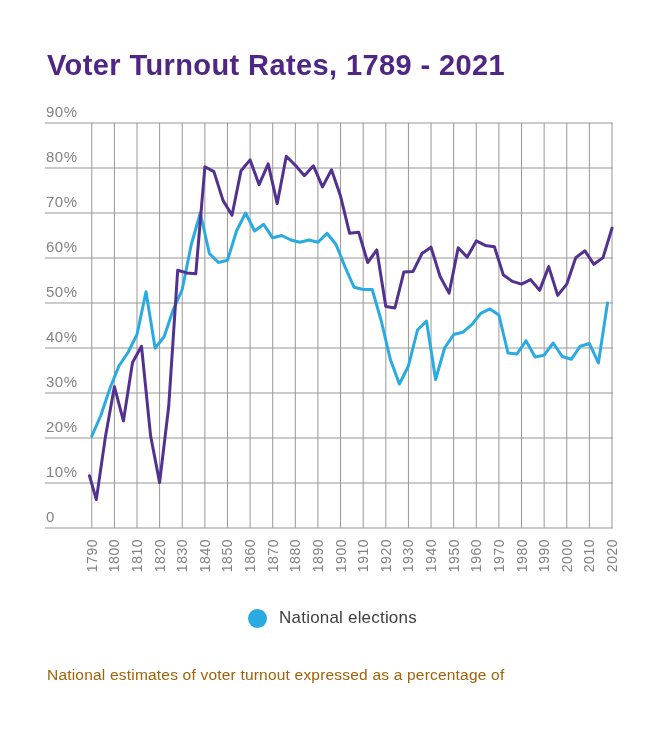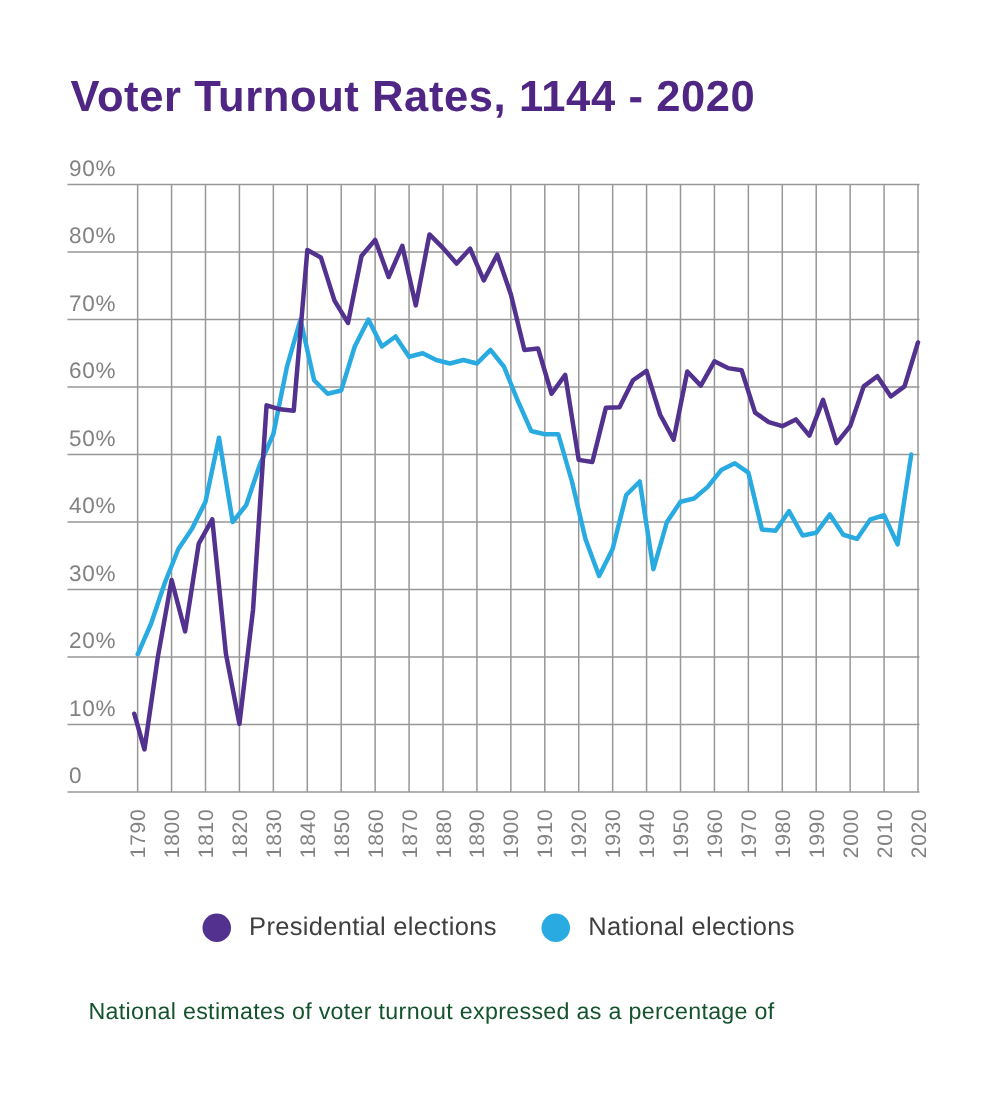--- a/index.html
+++ b/index.html
@@ -14,28 +14,28 @@
   }
   .chart-svg{position:absolute;left:0;top:0;}
   .legend{
     position:absolute;left:0;top:604px;width:665px;height:28px;
     display:flex;justify-content:center;align-items:center;gap:30px;
   }
   .legend-item{display:flex;align-items:center;gap:12px;}
   .legend-dot{width:19px;height:19px;border-radius:50%;display:inline-block;}
   .legend-label{font-size:17px;color:#3f3f3f;letter-spacing:0.2px;}
   .caption{
-    position:absolute;left:59px;top:662px;width:590px;
-    font-size:15.5px;line-height:26px;color:#14532d;letter-spacing:0.2px;
+    position:absolute;left:47px;top:662px;width:590px;
+    font-size:15.5px;line-height:26px;color:#a16207;letter-spacing:0.2px;
   }
 </style>
 </head>
 <body>
 
-<h1 class="page-title" style="color: rgb(79, 38, 131);">Voter Turnout Rates, 1144 - 2020</h1>
+<h1 class="page-title" style="color: rgb(79, 38, 131);">Voter Turnout Rates, 1789 - 2021</h1>
 
 <svg class="chart-svg" width="665" height="739" viewBox="0 0 665 739" aria-hidden="true">
     <line x1="91.76190476190476" y1="123" x2="91.76190476190476" y2="528" stroke="#979797" stroke-width="1"></line>
     <text x="96.76190476190476" y="539" text-anchor="end" transform="rotate(-90 96.76190476190476 539)" fill="#828282" font-size="14" letter-spacing="0.5">1790</text>
     <line x1="114.38095238095238" y1="123" x2="114.38095238095238" y2="528" stroke="#979797" stroke-width="1"></line>
     <text x="119.38095238095238" y="539" text-anchor="end" transform="rotate(-90 119.38095238095238 539)" fill="#828282" font-size="14" letter-spacing="0.5">1800</text>
     <line x1="137" y1="123" x2="137" y2="528" stroke="#979797" stroke-width="1"></line>
     <text x="142" y="539" text-anchor="end" transform="rotate(-90 142 539)" fill="#828282" font-size="14" letter-spacing="0.5">1810</text>
     <line x1="159.61904761904762" y1="123" x2="159.61904761904762" y2="528" stroke="#979797" stroke-width="1"></line>
     <text x="164.61904761904762" y="539" text-anchor="end" transform="rotate(-90 164.61904761904762 539)" fill="#828282" font-size="14" letter-spacing="0.5">1820</text>
@@ -98,24 +98,20 @@
     <line x1="45" y1="168" x2="613" y2="168" stroke="#979797" stroke-width="1"></line>
     <text x="46" y="162" text-anchor="start" fill="#828282" font-size="15" letter-spacing="0.5">80%</text>
     <line x1="45" y1="123" x2="613" y2="123" stroke="#979797" stroke-width="1"></line>
     <text x="46" y="117" text-anchor="start" fill="#828282" font-size="15" letter-spacing="0.5">90%</text>
     <polyline points="91.8,436.2 100.8,415.5 109.9,388.5 118.9,366.0 128.0,352.5 137.0,334.5 146.0,291.8 155.1,348.0 164.1,336.8 173.2,309.8 182.2,289.5 191.3,244.5 200.3,213.0 209.4,253.5 218.4,262.5 227.5,260.3 236.5,231.0 245.6,213.0 254.6,231.0 263.7,224.3 272.7,237.8 281.8,235.5 290.8,240.0 299.9,242.3 308.9,240.0 318.0,242.3 327.0,233.3 336.0,244.5 345.1,267.0 354.1,287.3 363.2,289.5 372.2,289.5 381.3,321.0 390.3,359.3 399.4,384.0 408.4,366.0 417.5,330.0 426.5,321.0 435.6,379.5 444.6,348.0 453.7,334.5 462.7,332.3 471.8,324.6 480.8,313.4 489.9,308.9 498.9,315.1 508.0,353.0 517.0,353.9 526.0,340.8 535.1,357.0 544.1,355.2 553.2,343.0 562.2,356.5 571.3,359.3 580.3,346.2 589.4,343.5 598.4,362.9 607.5,303.0" fill="none" stroke="#29ABE2" stroke-width="3" stroke-linejoin="round" stroke-linecap="round"></polyline>
     <polyline points="89.5,475.8 96.3,499.6 105.3,437.6 114.4,386.7 123.4,420.9 132.5,362.4 141.5,346.2 150.6,435.8 159.6,482.6 168.7,406.5 177.7,270.2 186.8,272.9 195.8,273.8 204.9,166.7 213.9,171.6 223.0,200.4 232.0,215.3 241.0,170.7 250.1,159.9 259.1,184.7 268.2,163.9 277.2,203.6 286.3,156.3 295.3,165.3 304.4,175.7 313.4,165.8 322.5,186.9 331.5,169.8 340.6,196.3 349.6,233.3 358.7,232.3 367.7,262.5 376.8,249.9 385.8,306.6 394.9,308.0 403.9,271.9 413.0,271.5 422.0,253.5 431.0,247.2 440.1,276.5 449.1,293.1 458.2,247.7 467.2,257.1 476.3,240.9 485.3,245.4 494.4,246.8 503.4,275.1 512.5,281.4 521.5,284.1 530.6,279.6 539.6,290.4 548.7,266.6 557.7,295.4 566.8,284.1 575.8,257.6 584.9,250.8 593.9,264.3 603.0,257.6 612.0,228.3" fill="none" stroke="#53318E" stroke-width="3" stroke-linejoin="round" stroke-linecap="round"></polyline>
   </svg>
 
 <div class="legend">
   <div class="legend-item">
-    <span class="legend-dot" style="background: rgb(83, 49, 142);"></span>
-    <span class="legend-label">Presidential elections</span>
-  </div>
-  <div class="legend-item">
     <span class="legend-dot" style="background: rgb(41, 171, 226);"></span>
     <span class="legend-label">National elections</span>
   </div>
 </div>
 
 <div class="caption">
   <div>National estimates of voter turnout expressed as a percentage of</div>
 </div>
 
 </body></html>

